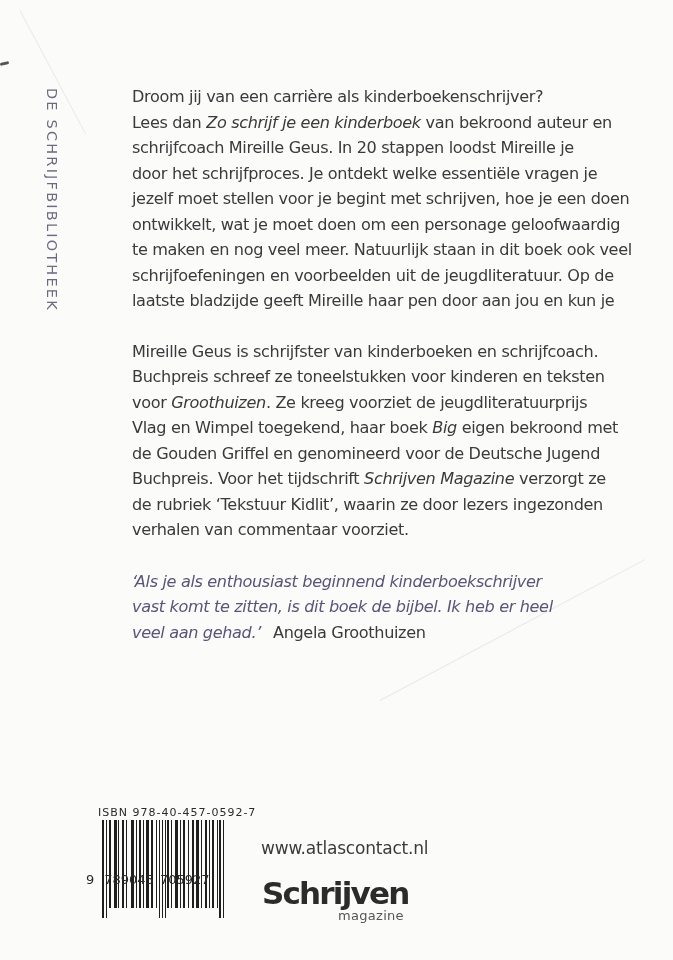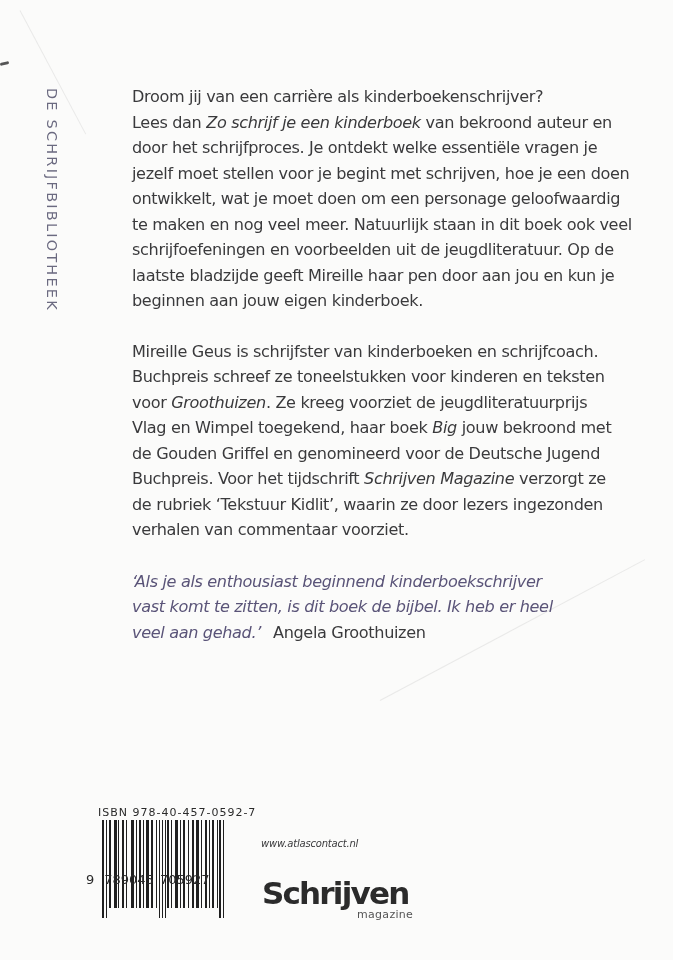--- a/index.html
+++ b/index.html
@@ -109,44 +109,43 @@
       color: #2a2a2a;
       font-family: "DejaVu Sans", sans-serif;
       white-space: nowrap;
     }
     .barcode-digits .lead { margin-right: 10px; }
     .barcode-digits .grp1 { margin-right: 6px; }
     .publisher-url {
       position: absolute;
       left: 261px;
       top: 838px;
-      font-size: 10px;
+      font-size: 17px;
       color: #3a3a3c;
       font-family: "DejaVu Sans", sans-serif;
       letter-spacing: -0.2px;
-      font-style: italic;
     }
     .logo {
       position: absolute;
       left: 262px;
       top: 876px;
     }
     .logo-main {
       font-family: "DejaVu Sans", sans-serif;
       font-weight: bold;
       font-size: 31px;
       letter-spacing: -1.8px;
       color: #2b2b2b;
       line-height: 34px;
     }
     .logo-sub {
       font-family: "DejaVu Sans", sans-serif;
-      font-size: 11px;
+      font-size: 13px;
       color: #555;
-      margin-left: 95px;
+      margin-left: 76px;
       margin-top: -2px;
       letter-spacing: 0.3px;
     }
     .smudge {
       position: absolute;
       left: 0;
       top: 62px;
       width: 9px;
       height: 3px;
       background: #555;
@@ -160,33 +159,33 @@
 <div class="paper-crease" style="left:20px;top:10px;width:140px;transform:rotate(62deg);"></div>
 <div class="paper-crease" style="left:380px;top:700px;width:300px;transform:rotate(-28deg);"></div>
 <div class="smudge"></div>
 
 <div class="spine-label">DE SCHRIJFBIBLIOTHEEK</div>
 
 <div class="content">
   <p class="para">
       <span class="line"><span>Droom jij van een carrière als kinderboekenschrijver?</span></span>
       <span class="line"><span>Lees dan </span><i>Zo schrijf je een kinderboek</i><span> van bekroond auteur en</span></span>
+      <span class="line"><span>schrijfcoach Mireille Geus. In 20 stappen loodst Mireille je</span></span>
       <span class="line"><span>door het schrijfproces. Je ontdekt welke essentiële vragen je</span></span>
       <span class="line"><span>jezelf moet stellen voor je begint met schrijven, hoe je een doen</span></span>
       <span class="line"><span>ontwikkelt, wat je moet doen om een personage geloofwaardig</span></span>
       <span class="line"><span>te maken en nog veel meer. Natuurlijk staan in dit boek ook veel</span></span>
       <span class="line"><span>schrijfoefeningen en voorbeelden uit de jeugdliteratuur. Op de</span></span>
       <span class="line"><span>laatste bladzijde geeft Mireille haar pen door aan jou en kun je</span></span>
-      <span class="line"><span>beginnen aan jouw eigen kinderboek.</span></span>
     </p>
   <p class="para">
       <span class="line"><span>Mireille Geus is schrijfster van kinderboeken en schrijfcoach.</span></span>
       <span class="line"><span>Buchpreis schreef ze toneelstukken voor kinderen en teksten</span></span>
       <span class="line"><span>voor </span><i>Groothuizen</i><span>. Ze kreeg voorziet de jeugdliteratuurprijs</span></span>
-      <span class="line"><span>Vlag en Wimpel toegekend, haar boek </span><i>Big</i><span> jouw bekroond met</span></span>
+      <span class="line"><span>Vlag en Wimpel toegekend, haar boek </span><i>Big</i><span> eigen bekroond met</span></span>
       <span class="line"><span>de Gouden Griffel en genomineerd voor de Deutsche Jugend</span></span>
       <span class="line"><span>Buchpreis. Voor het tijdschrift </span><i>Schrijven Magazine</i><span> verzorgt ze</span></span>
       <span class="line"><span>de rubriek ‘Tekstuur Kidlit’, waarin ze door lezers ingezonden</span></span>
       <span class="line"><span>verhalen van commentaar voorziet.</span></span>
     </p>
 
   <div class="quote">
     <span class="line q-text">‘Als je als enthousiast beginnend kinderboekschrijver</span>
     <span class="line q-text">vast komt te zitten, is dit boek de bijbel. Ik heb er heel</span>
     <span class="line"><span class="q-text">veel aan gehad.’</span><span class="q-author">Angela Groothuizen</span></span>

